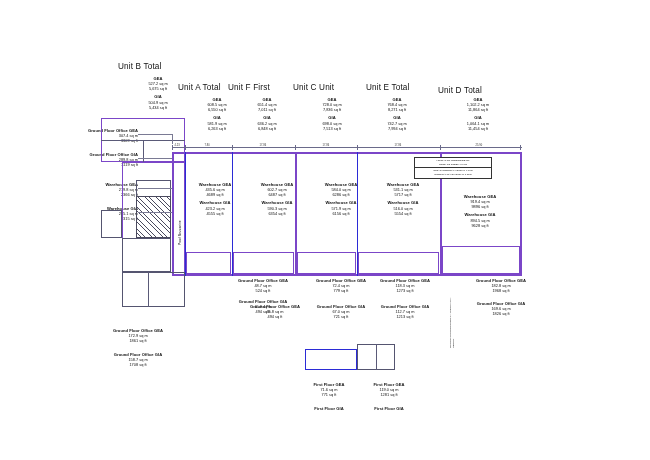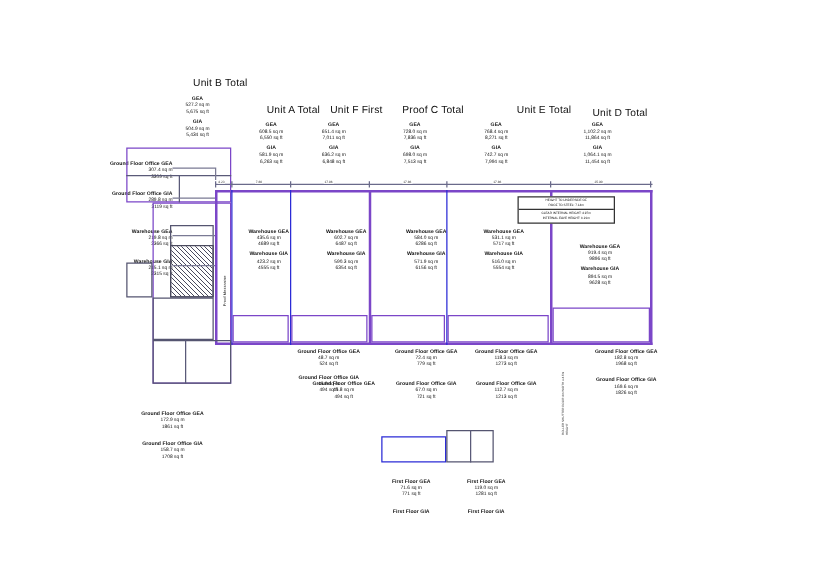--- a/index.html
+++ b/index.html
@@ -17,21 +17,21 @@
   #stage { position: absolute; inset: 0; }
 
   
   .unit-title {
     position: absolute;
     font-size: 8.2px;
     font-weight: 400;
     letter-spacing: 0.15px;
     color: #111;
     white-space: nowrap;
-    text-align: right;
+    text-align: left;
   }
   .blk {
     position: absolute;
     text-align: center;
     white-space: nowrap;
     line-height: 1.28;
   }
   .blk .hd {
     font-size: 4.1px;
     font-weight: bold;
@@ -136,22 +136,22 @@
   .leader-v { position: absolute; background: #7a7a94; width: 0.45px; }
 </style>
 </head>
 <body>
 
 <div id="stage">
 
   <div class="unit-title" style="left:118px; top:62px; width:80px;">Unit B Total</div>
   <div class="unit-title" style="left:178px; top:83px; width:78px;">Unit A Total</div>
   <div class="unit-title" style="left:228px; top:83px; width:78px;">Unit F First</div>
-  <div class="unit-title" style="left:293px; top:83px; width:78px;">Proof C Total</div>
-  <div class="unit-title" style="left:379px; top:83px; width:78px;">Unit E Total</div>
+  <div class="unit-title" style="left:293px; top:83px; width:78px;">Unit C Unit</div>
+  <div class="unit-title" style="left:366px; top:83px; width:78px;">Unit E Total</div>
   <div class="unit-title" style="left:438px; top:86px; width:80px;">Unit D Total</div>
 
   <div class="blk" style="left:118px; top:76px; width:80px;">
     <div class="hd">GEA</div>
     <div class="v">527.2 sq m</div>
     <div class="v">5,675 sq ft</div>
     <div class="gap"></div>
     <div class="hd">GIA</div>
     <div class="v">504.9 sq m</div>
     <div class="v">5,434 sq ft</div>

